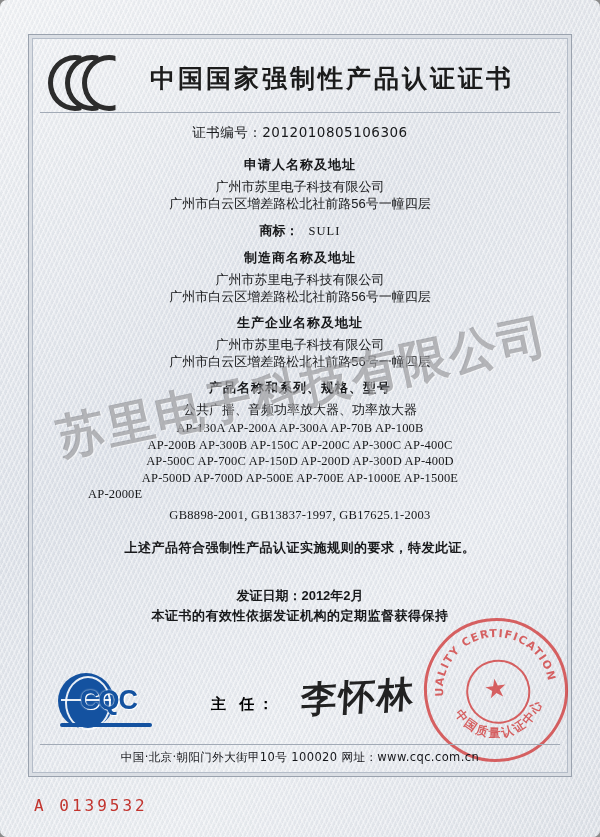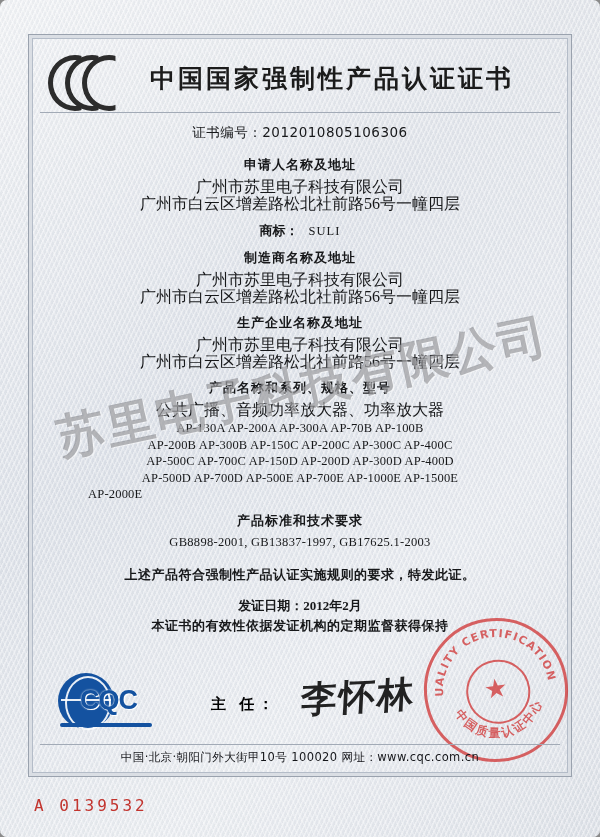--- a/index.html
+++ b/index.html
@@ -116,23 +116,23 @@
   }
 
   .sec-title {
     font-size: 13px;
     font-weight: bold;
     margin: 9px 0 4px 0;
     letter-spacing: 1px;
     font-family: "DejaVu Sans", sans-serif;
   }
   .line {
-    font-size: 16px;
+    font-size: 13px;
     line-height: 17px;
-    font-family: Liberation Serif, serif;
+    font-family: Liberation Sans, sans-serif;
   }
   .brand-row {
     display: flex;
     justify-content: center;
     align-items: baseline;
     gap: 10px;
     margin: 10px 0 4px 0;
   }
   .brand-label {
     font-size: 13px;
@@ -166,22 +166,22 @@
   .statement {
     font-size: 13px;
     font-weight: bold;
     margin-top: 16px;
     letter-spacing: 0.5px;
     font-family: "DejaVu Sans", sans-serif;
   }
   .issue-date {
     font-size: 13px;
     font-weight: bold;
-    margin-top: 13px;
-    font-family: Liberation Serif, serif;
+    margin-top: 30px;
+    font-family: Liberation Sans, sans-serif;
   }
   .issue-date .val { font-weight: bold; }
   .validity {
     font-size: 13px;
     font-weight: bold;
     margin-top: 2px;
     letter-spacing: 0.5px;
     font-family: "DejaVu Sans", sans-serif;
   }
 
@@ -393,21 +393,20 @@
     <div class="line">公共广播、音频功率放大器、功率放大器</div>
 
     <div class="models">
       <div class="mline">AP-130A AP-200A AP-300A AP-70B AP-100B</div>
       <div class="mline">AP-200B AP-300B AP-150C AP-200C AP-300C AP-400C</div>
       <div class="mline">AP-500C AP-700C AP-150D AP-200D AP-300D AP-400D</div>
       <div class="mline">AP-500D AP-700D AP-500E AP-700E AP-1000E AP-1500E</div>
       <div class="mline left">AP-2000E</div>
     </div>
 
-    <div class="sec-title">产品标准和技术要求</div>
     <div class="standards">GB8898-2001, GB13837-1997, GB17625.1-2003</div>
 
     <div class="statement">上述产品符合强制性产品认证实施规则的要求，特发此证。</div>
 
     <div class="issue-date">
       <span>发证日期：</span><span class="val">2012年2月</span>
     </div>
 
     <div class="validity">本证书的有效性依据发证机构的定期监督获得保持</div>
   </div>

